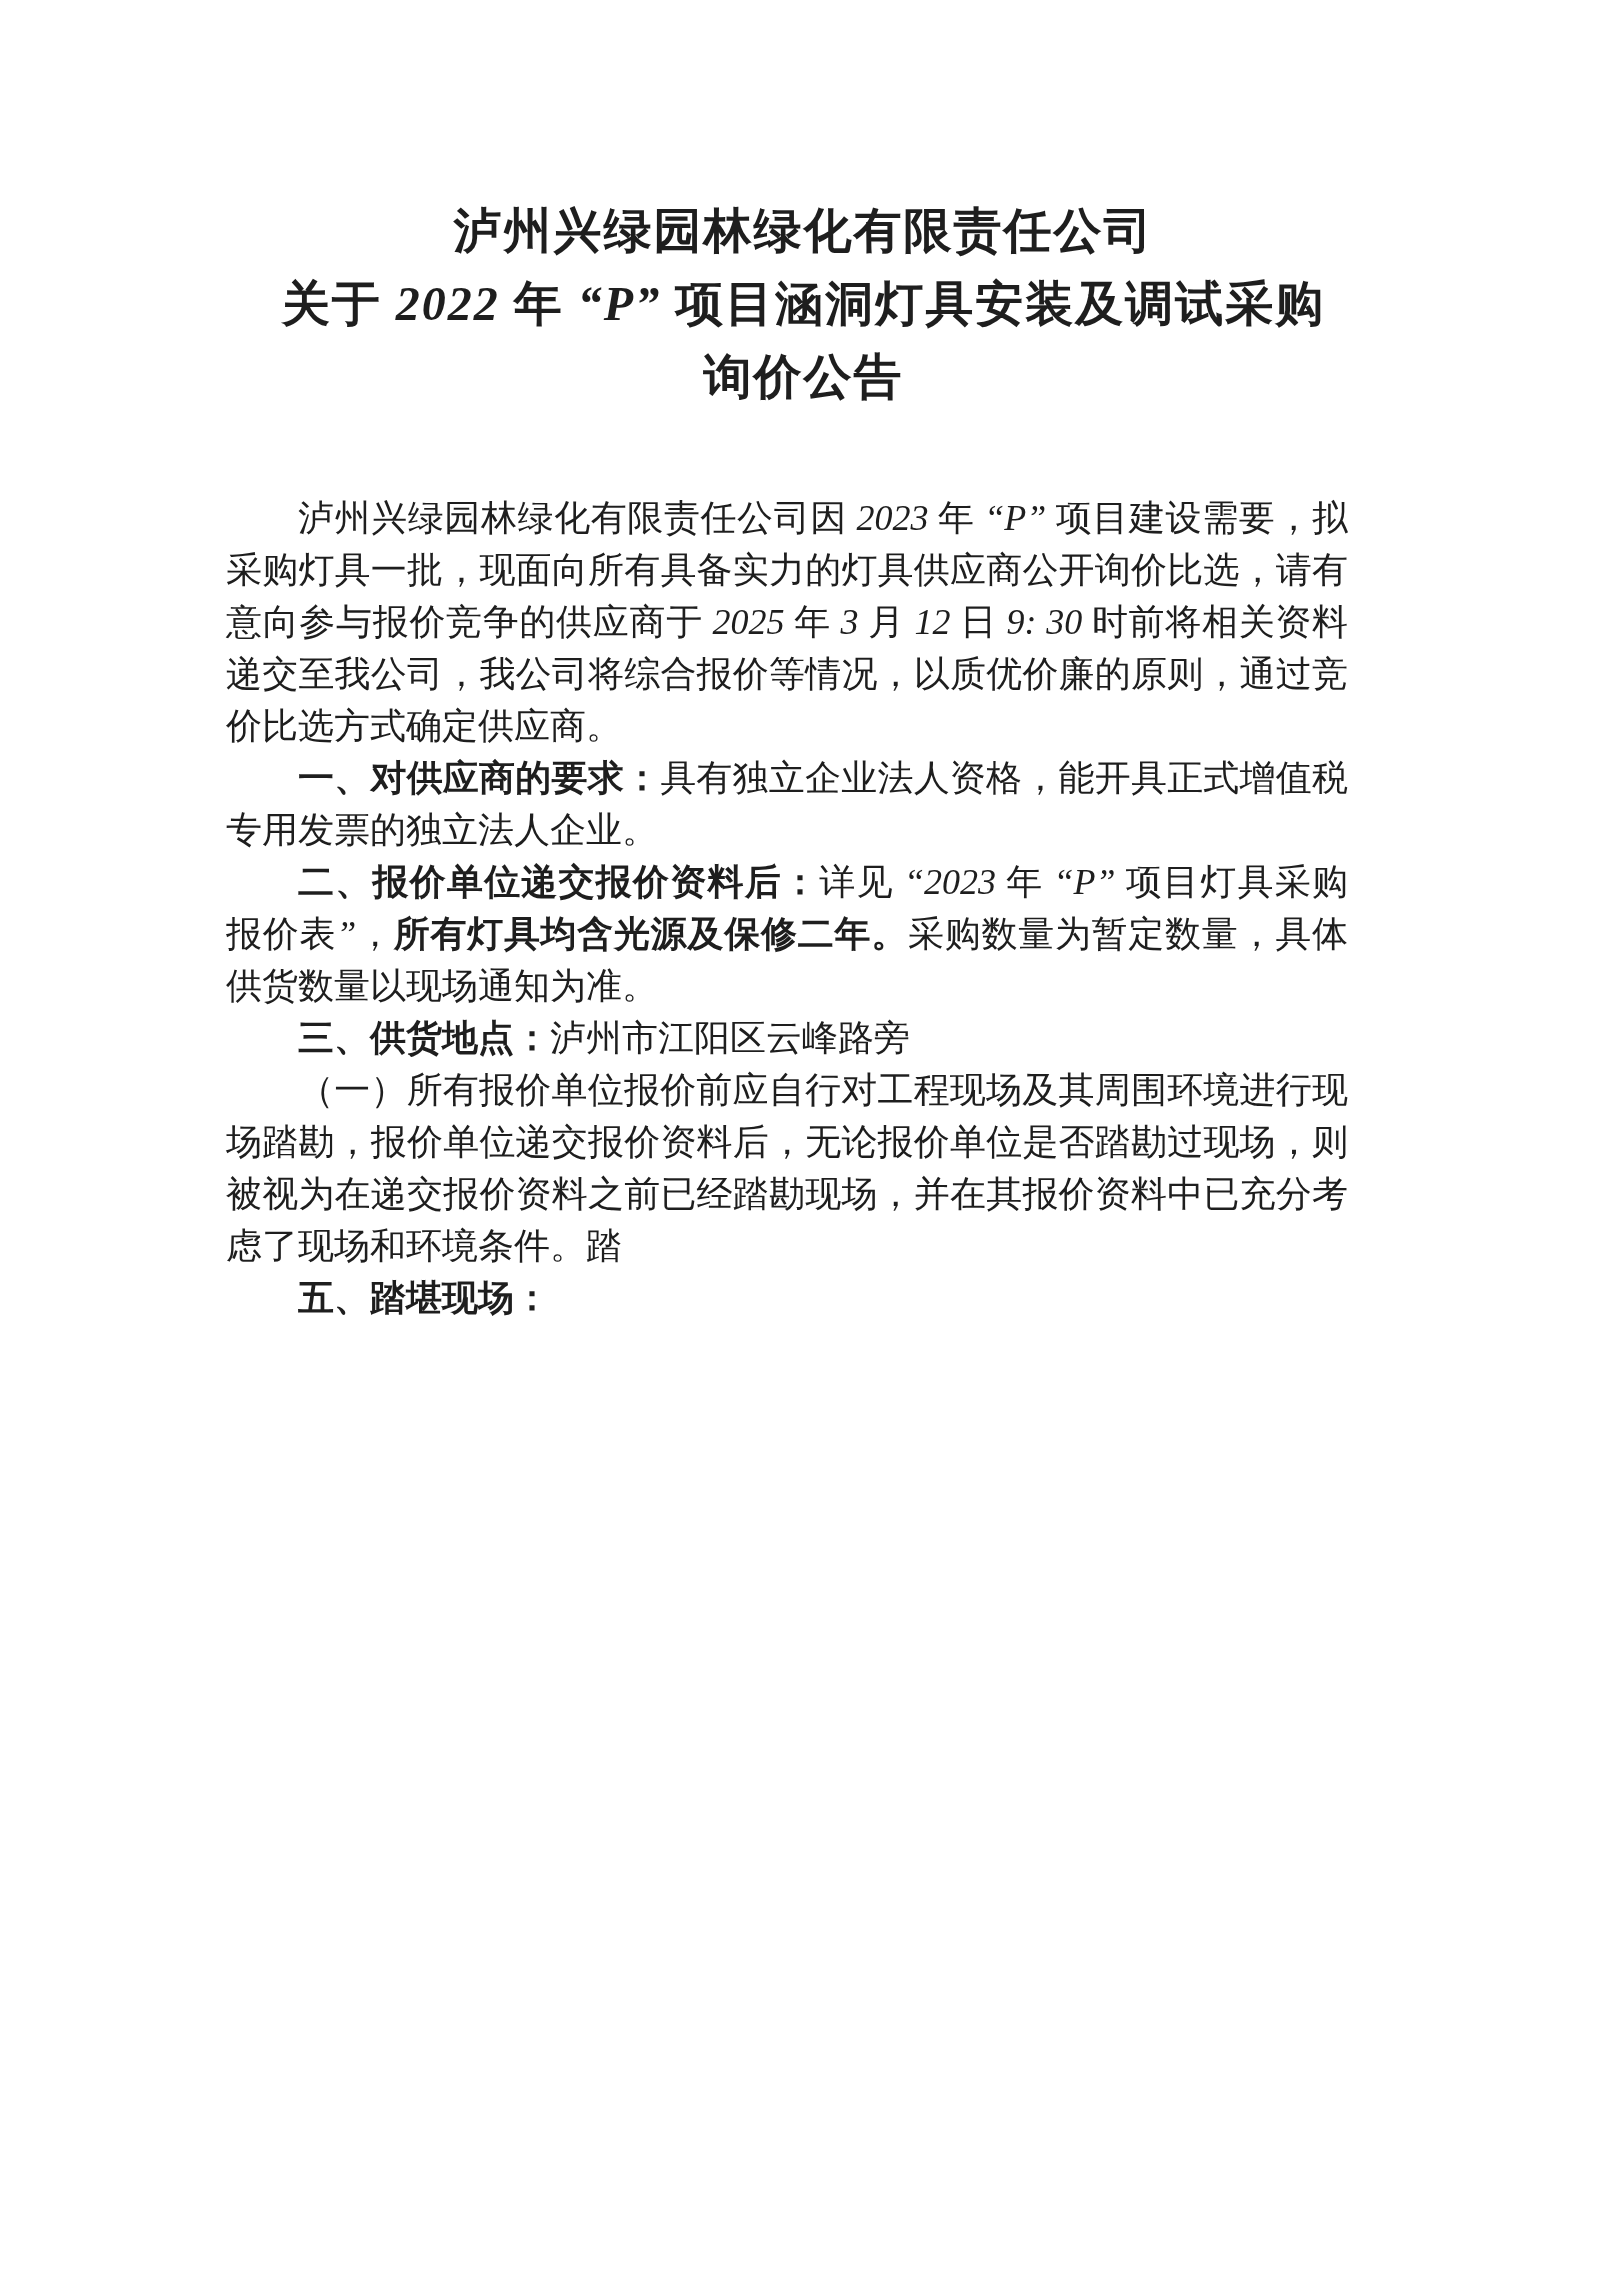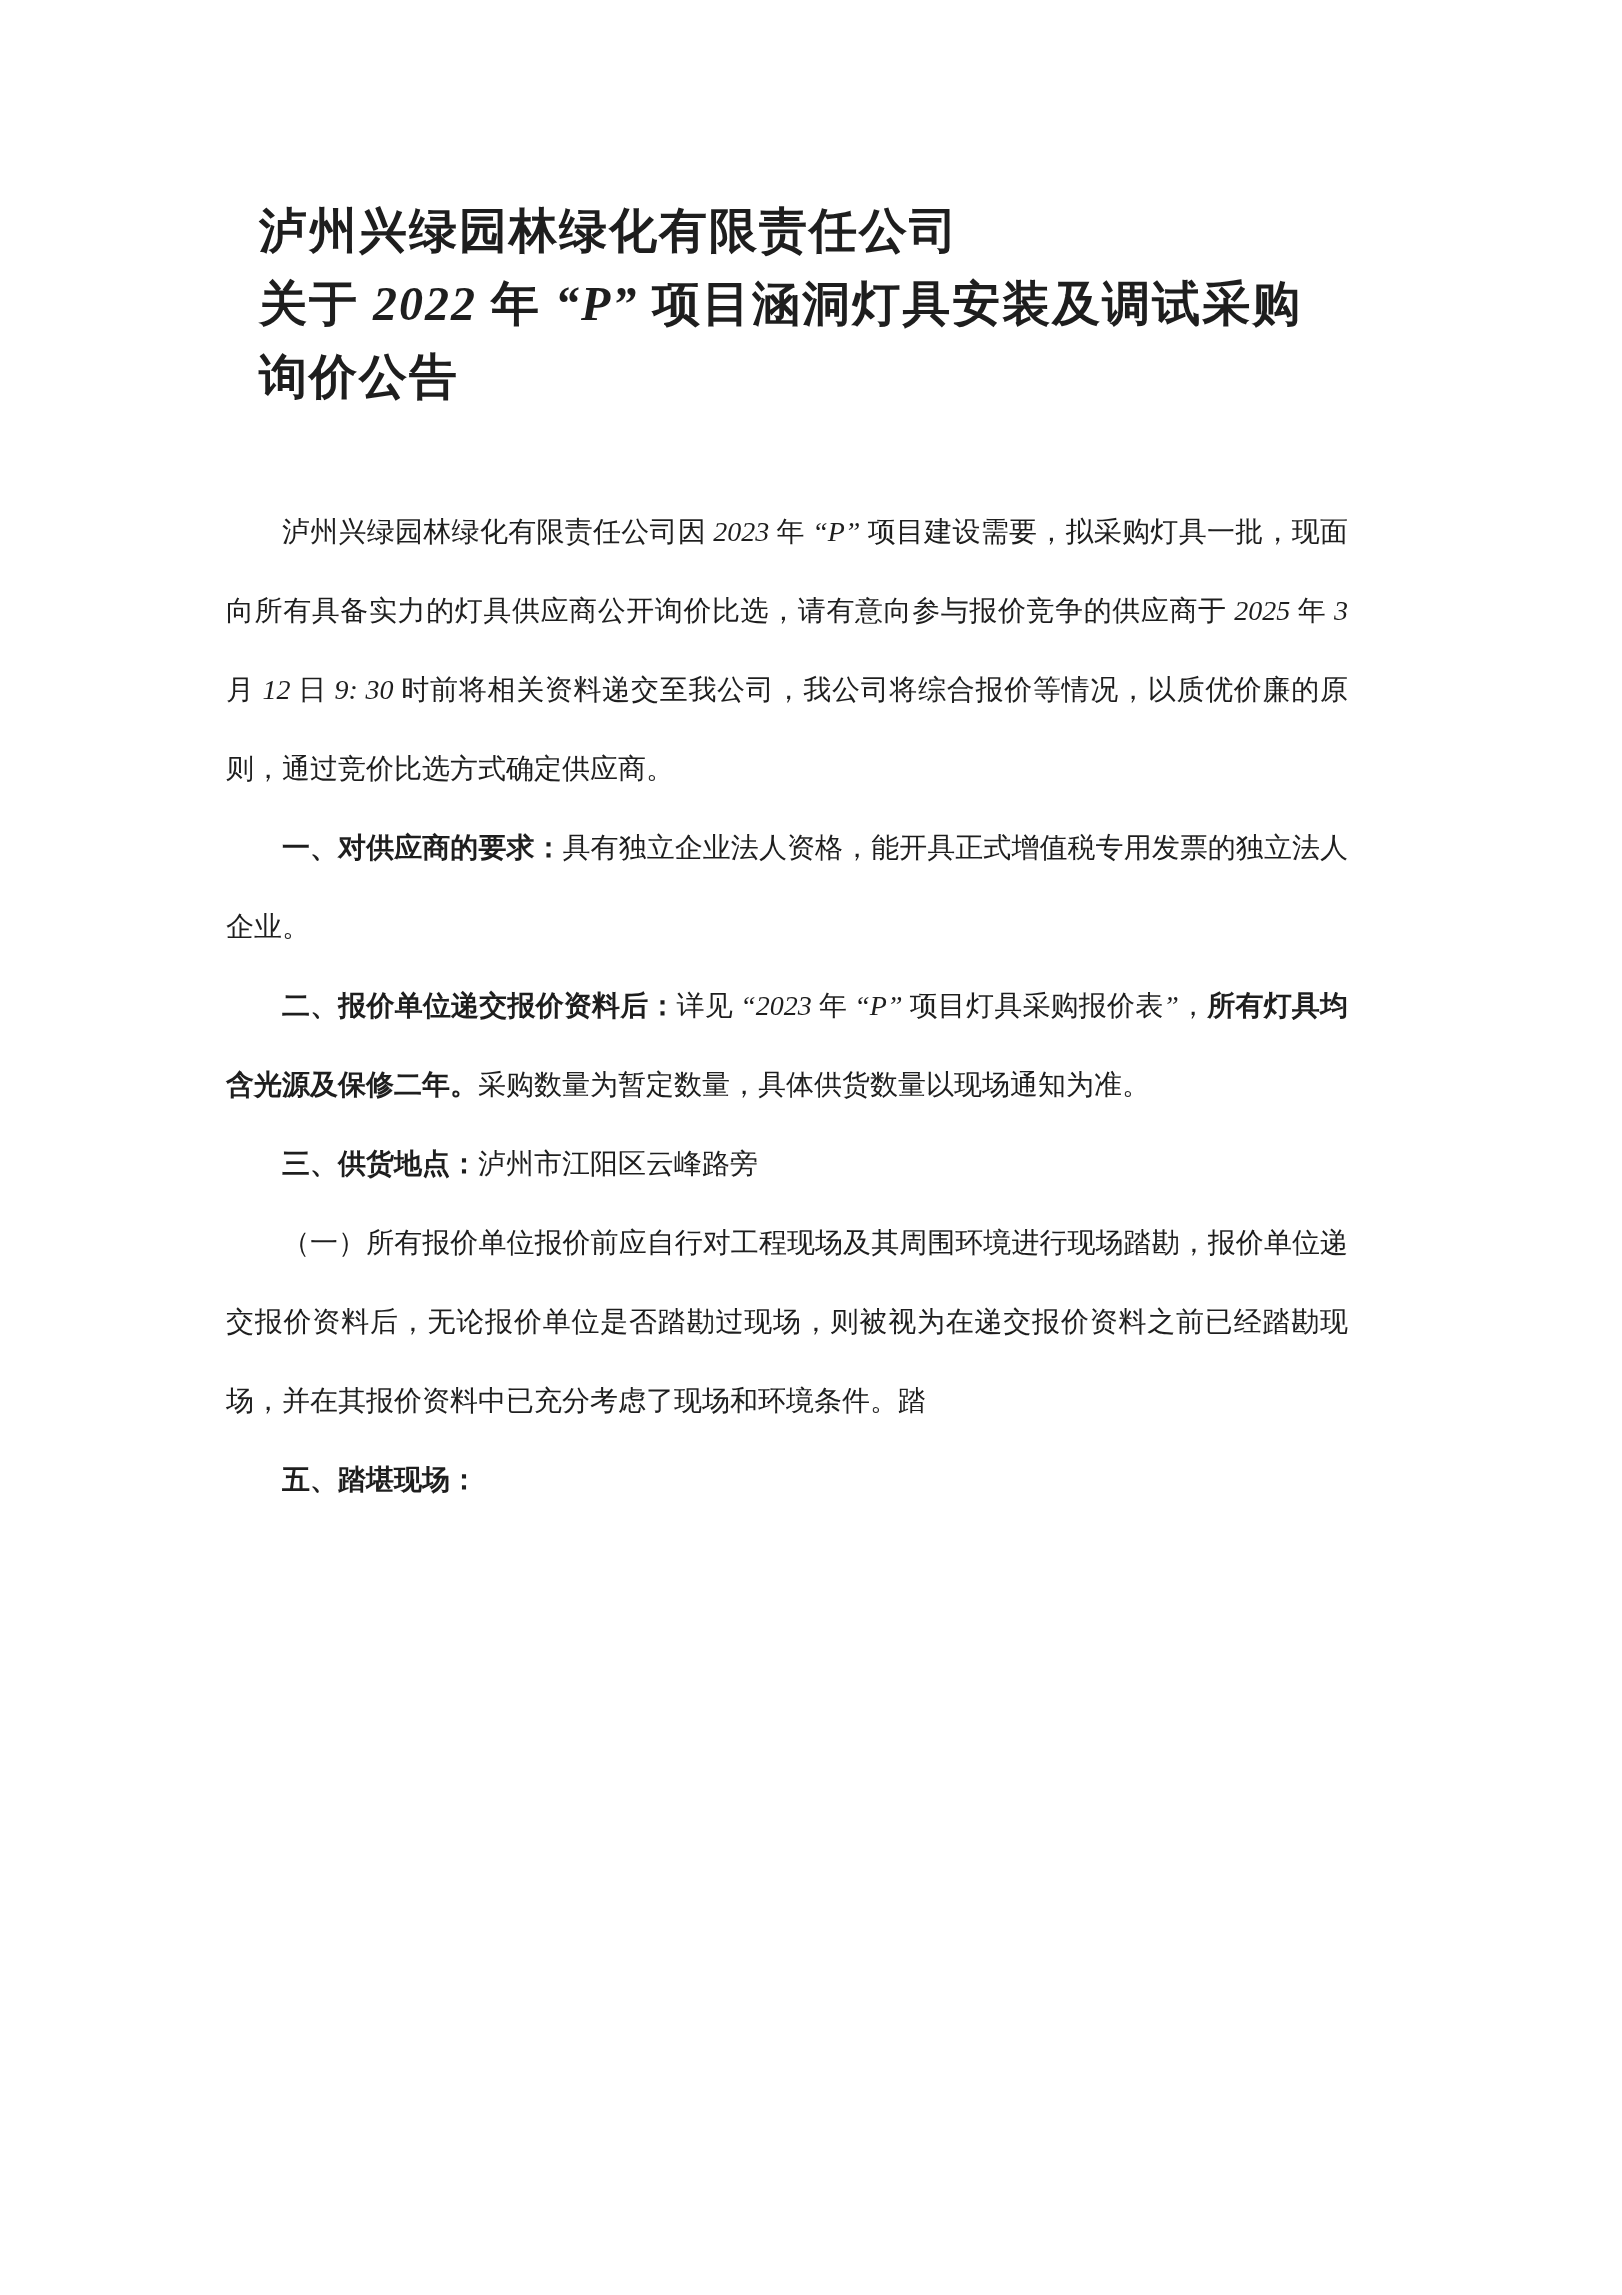--- a/index.html
+++ b/index.html
@@ -18,33 +18,33 @@
     position: absolute;
     left: 226px;
     top: 194px;
     width: 1122px;
     color: #1e1e1e;
     
     font-style: oblique 4deg;
   }
   .title-block {
     margin-left: 33px;
-    text-align: left;
+    text-align: center;
     font-family: "Liberation Serif", serif;
     font-weight: 700;
     font-size: 48px;
     line-height: 73px;
     letter-spacing: 2px;
     white-space: nowrap;
   }
   .doc-body {
     margin-top: 79px;
     font-family: "Liberation Serif", serif;
-    font-size: 28px;
-    line-height: 79px;
+    font-size: 36px;
+    line-height: 52px;
     letter-spacing: 0px;
     text-align: justify;
   }
   .para {
     margin: 0;
     padding: 0;
   }
   .para.indent {
     text-indent: 2em;
   }

